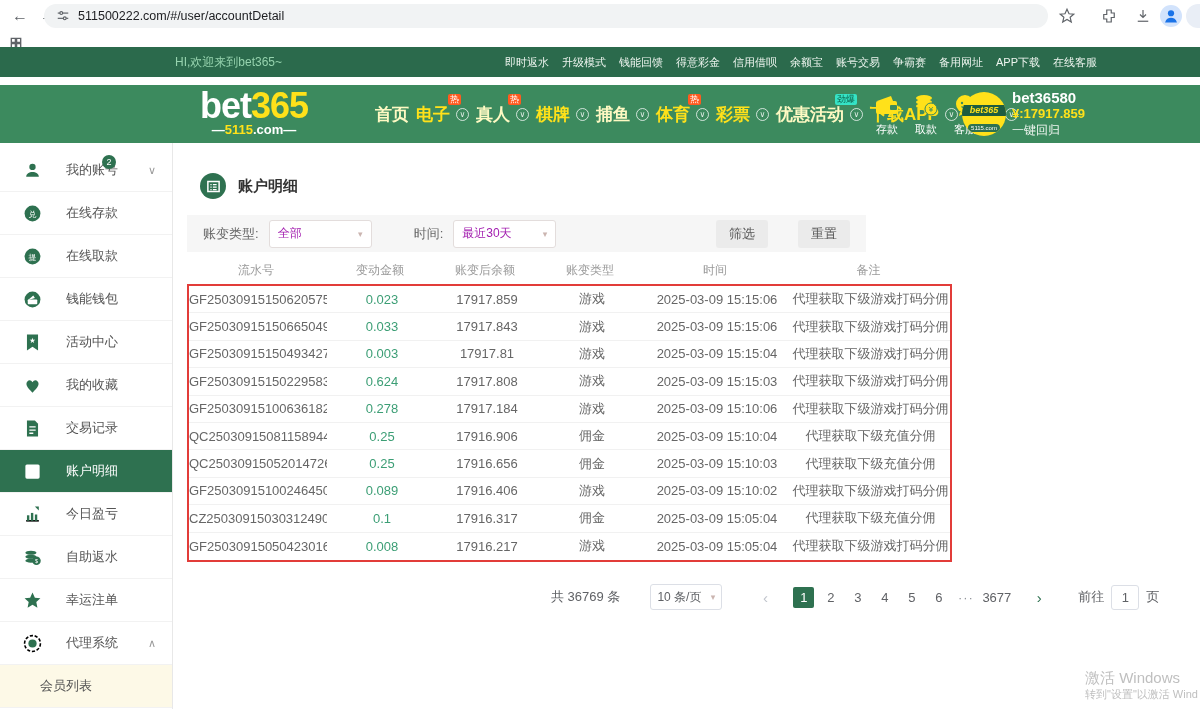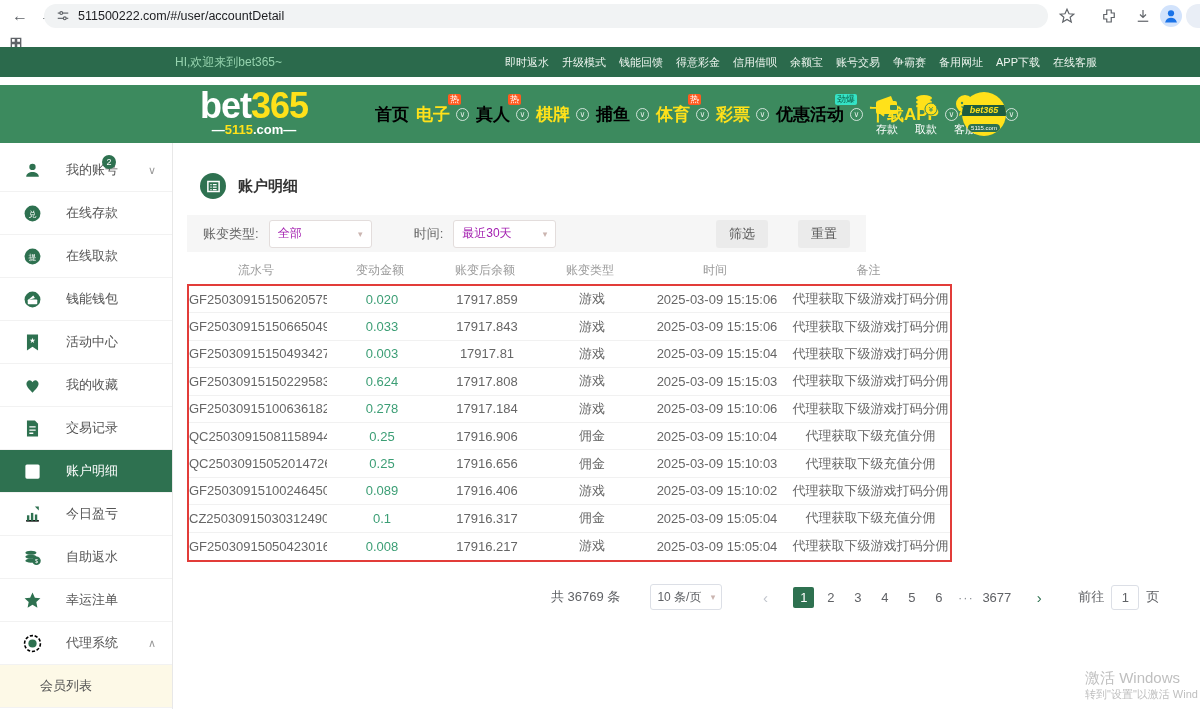--- a/index.html
+++ b/index.html
@@ -29,21 +29,21 @@
   
   #header { position:absolute; left:0; top:85px; width:1200px; height:64px; background:var(--header-green); }
   #logo { position:absolute; left:200px; top:4px; text-align:center; }
   #logo-main { font-size:36px; font-weight:800; letter-spacing:-1px; line-height:34px; }
   #logo-main .w { color:#fff; } #logo-main .y { color:var(--brand-yellow); }
   #logo-sub { font-size:13px; font-weight:700; line-height:14px; }
   #logo-sub .w { color:#fff; } #logo-sub .y { color:var(--brand-yellow); }
   #mainnav { position:absolute; left:375px; top:0; height:58px; display:flex; align-items:center; gap:7px; }
   .nav-item { position:relative; display:flex; align-items:center; gap:6px; }
   .nav-label { font-size:17px; font-weight:700; white-space:nowrap; cursor:pointer; }
-  .nav-label.white { color:#000000; } .nav-label.yellow { color:var(--brand-yellow); }
+  .nav-label.white { color:#fef9c3; } .nav-label.yellow { color:var(--brand-yellow); }
   .nav-caret { width:13px; height:13px; border:1px solid rgba(255,255,255,.75); border-radius:50%;
     color:rgba(255,255,255,.85); font-size:8px; line-height:12px; text-align:center; }
   .nav-badge { position:absolute; top:-9px; right:8px; font-size:9px; line-height:11px; padding:0 2px;
     border-radius:2px; color:#fff; background:var(--hot-badge); white-space:nowrap; }
   .nav-badge.new { background:var(--new-badge); color:#0b5e46; right:6px; }
   #quick-actions { position:absolute; left:872px; top:8px; display:flex; gap:9px; }
   .qa { display:flex; flex-direction:column; align-items:center; width:30px; cursor:pointer; }
   .qa svg { width:26px; height:24px; }
   .qa-label { font-size:11px; color:#fff; margin-top:1px; white-space:nowrap; }
   #acct-logo { position:absolute; left:962px; top:7px; width:44px; height:44px; border-radius:50%;
@@ -264,20 +264,25 @@
             <circle cx="16" cy="10" r="1.2" fill="#3c8a5e"></circle>
             <path d="M9.5 13.5c2 1.8 5 1.8 7 0" stroke="#3c8a5e" fill="none" stroke-width="1.3"></path>
           </svg></span>
         <span class="qa-label">客服</span>
       </div>
     </div>
   <div id="acct-logo">
     <div class="band">bet365</div>
     <div class="sub">5115.com</div>
   </div>
+  <div id="acct-info">
+    <div id="acct-user">bet36580</div>
+    <div id="acct-balance">¥:17917.859</div>
+    <div id="acct-back">一键回归</div>
+  </div>
 </div>
 
 <aside id="sidebar">
     <div class="side-item">
       <span class="side-icon">
         <svg viewBox="0 0 24 24">
           <circle cx="12" cy="7.5" r="4"></circle>
           <path d="M4 20c0-4.2 3.8-6.2 8-6.2s8 2 8 6.2z"></path>
         </svg>
       </span>
@@ -428,21 +433,21 @@
         <div class="th">流水号</div>
         <div class="th">变动金额</div>
         <div class="th">账变后余额</div>
         <div class="th">账变类型</div>
         <div class="th">时间</div>
         <div class="th">备注</div>
       </div>
     <div id="tbl-body">
         <div class="tr">
           <div class="td">GF25030915150620575</div>
-          <div class="td amount">0.020</div>
+          <div class="td amount">0.023</div>
           <div class="td">17917.859</div>
           <div class="td">游戏</div>
           <div class="td">2025-03-09 15:15:06</div>
           <div class="td">代理获取下级游戏打码分佣</div>
         </div>
         <div class="tr">
           <div class="td">GF25030915150665049</div>
           <div class="td amount">0.033</div>
           <div class="td">17917.843</div>
           <div class="td">游戏</div>

